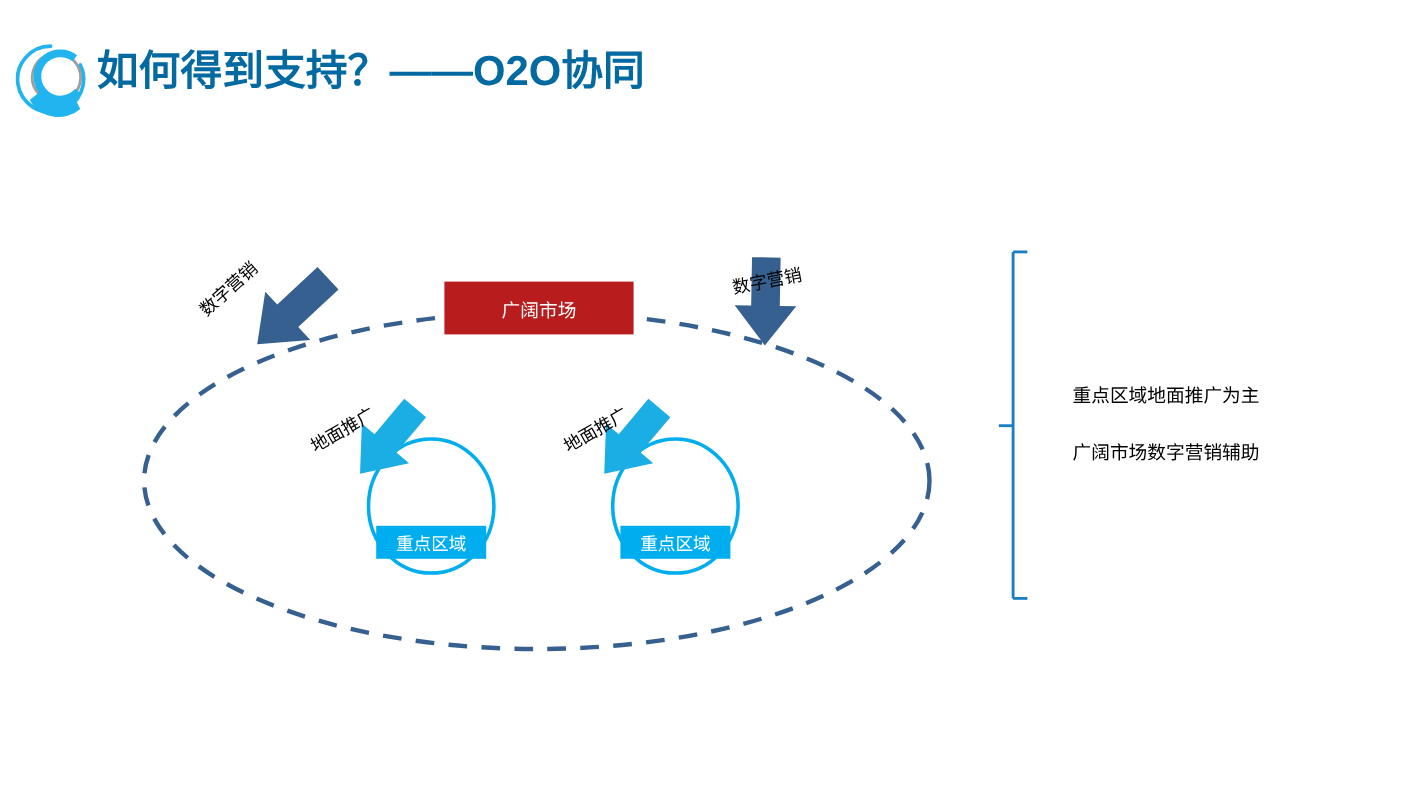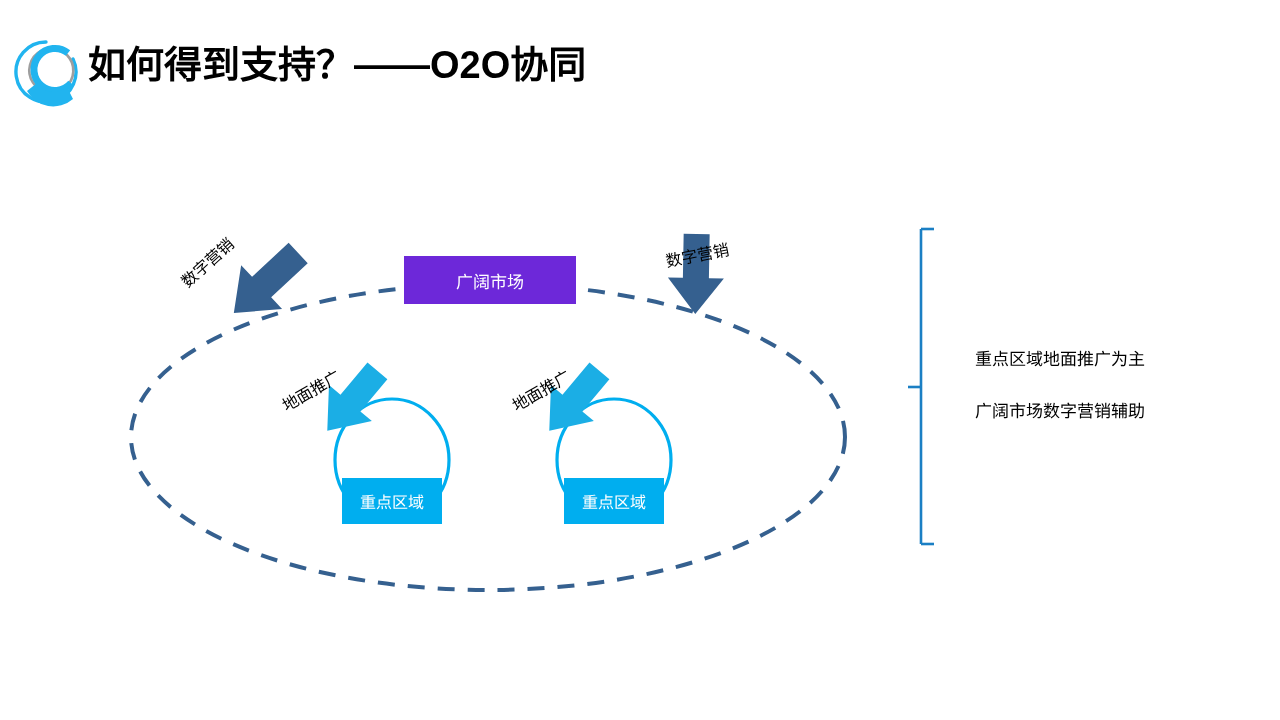--- a/index.html
+++ b/index.html
@@ -35,21 +35,21 @@
   }
 
   .slide-title {
     position: absolute;
     left: 88px;
     top: 38px;
     height: 54px;
     line-height: 54px;
     font-size: 38px;
     font-weight: bold;
-    color: #000000;
+    color: #0369a1;
     letter-spacing: 0px;
     white-space: nowrap;
   }
 
   
   #diagram {
     position: absolute;
     left: 0;
     top: 0;
     width: 1280px;
@@ -64,28 +64,28 @@
     justify-content: center;
     color: #ffffff;
     white-space: nowrap;
   }
 
   .market-box {
     left: 404px;
     top: 256px;
     width: 172px;
     height: 48px;
-    background: #6d28d9;
+    background: #b91c1c;
     font-size: 17px;
     justify-content: center;
   }
 
   .region-box {
     width: 100px;
-    height: 46px;
+    height: 30px;
     background: #00AEEF;
     font-size: 16px;
   }
 
   .region-box-1 { left: 342px; top: 478px; }
   .region-box-2 { left: 564px; top: 478px; }
 
   
   .rot-label {
     position: absolute;

